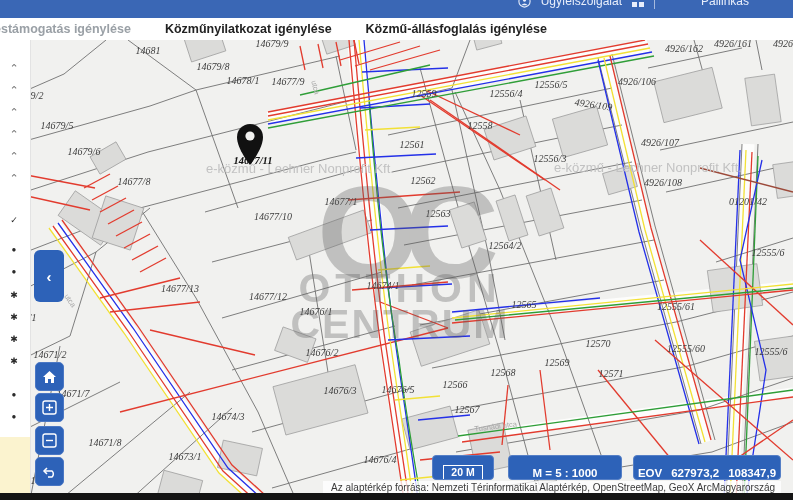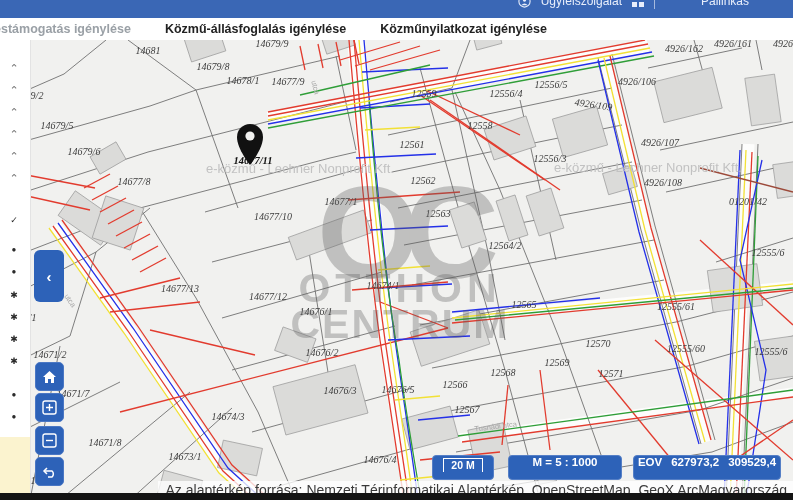--- a/index.html
+++ b/index.html
@@ -37,28 +37,28 @@
   .strip-icon{position:absolute;left:4px;width:20px;text-align:center;color:#555;line-height:10px;cursor:pointer;}
 
   
   #collapse-tab{position:absolute;left:34px;top:250px;width:30px;height:52px;background:#2d62b8;border-radius:6px;z-index:3;color:#fff;font-size:15px;font-weight:bold;display:flex;align-items:center;justify-content:center;cursor:pointer;}
 
   
   .mapbtn{position:absolute;left:35px;width:27px;height:27px;background:#2d62b8;border:1px solid #4a77c4;border-radius:5px;z-index:3;display:flex;align-items:center;justify-content:center;cursor:pointer;}
   .mapbtn svg{display:block;}
 
   
-  .pill{position:absolute;top:455px;height:23px;background:#2d62b8;border:1px solid #557fc6;border-radius:4px;z-index:3;color:#fff;font-size:11.5px;font-weight:bold;display:flex;align-items:flex-start;justify-content:center;white-space:pre;}
+  .pill{position:absolute;top:455px;height:23px;background:#2d62b8;border:1px solid #557fc6;border-radius:4px;z-index:3;color:#fff;font-size:11.5px;font-weight:bold;display:flex;align-items:flex-end;justify-content:center;white-space:pre;}
   #scale-pill{left:432px;width:60px;}
   #scale-pill .bracket{border-top:1.5px solid #fff;border-left:1.5px solid #fff;border-right:1.5px solid #fff;padding:0 7px;height:13px;line-height:13px;font-size:10.5px;margin-top:2px;}
   #ratio-pill{left:508px;width:112px;}
   #eov-pill{left:633px;width:146px;gap:9px;}
 
   
-  #attribution{position:absolute;right:0;top:481px;height:12px;background:rgba(255,255,255,.78);z-index:4;font-size:14px;color:#3a3a3a;padding:1px 6px 0 8px;white-space:nowrap;}
+  #attribution{position:absolute;right:12px;top:481px;height:12px;background:rgba(255,255,255,.78);z-index:4;font-size:10px;color:#3a3a3a;padding:1px 6px 0 8px;white-space:nowrap;}
   #bottom-strip{position:absolute;left:0;top:493px;width:793px;height:7px;background:#141414;z-index:5;}
 </style>
 </head>
 <body>
 
 <div id="app">
 
   <div id="topbar">
     <div class="cluster">
       <span style="display:flex;">
@@ -77,22 +77,22 @@
             <rect x="7" y="7" width="5" height="5"></rect>
           </svg>
       </span>
       <span class="vdiv"></span>
       <span style="min-width:120px;text-align:center;">Pallinkás</span>
     </div>
   </div>
 
   <div id="navbar">
     <span class="tab muted">éstámogatás igénylése</span>
+    <span class="tab">Közműnyilatkozat igénylése</span>
     <span class="tab">Közmű-állásfoglalás igénylése</span>
-    <span class="tab">Közműnyilatkozat igénylése</span>
   </div>
 
   <svg id="map-svg" width="793" height="453" viewBox="0 0 793 453">
     <rect x="0" y="0" width="793" height="453" fill="#f1f1ef"></rect>
 
     <g class="roads">
       <path d="M55,185 L130,290 L225,430 L258,460" stroke-width="13"></path>
       <path d="M356,0 C364,90 374,200 388,300 C398,370 406,420 414,460" stroke-width="18"></path>
       <path d="M268,78 L648,6" stroke-width="12"></path>
       <path d="M604,16 L646,188 L706,402" stroke-width="11"></path>
@@ -399,19 +399,19 @@
 
   <div class="pill" id="scale-pill">
     <span class="bracket">20 M</span>
   </div>
   <div class="pill" id="ratio-pill">
     <span>M = 5 : 1000</span>
   </div>
   <div class="pill" id="eov-pill">
     <span>EOV</span>
     <span>627973,2</span>
-    <span>309529,4</span>
+    <span>108347,9</span>
   </div>
 
   <div id="attribution">Az alaptérkép forrása: Nemzeti Térinformatikai Alaptérkép, OpenStreetMap, GeoX ArcMagyarország</div>
   <div id="bottom-strip"></div>
 
 </div>
 
 </body></html>

